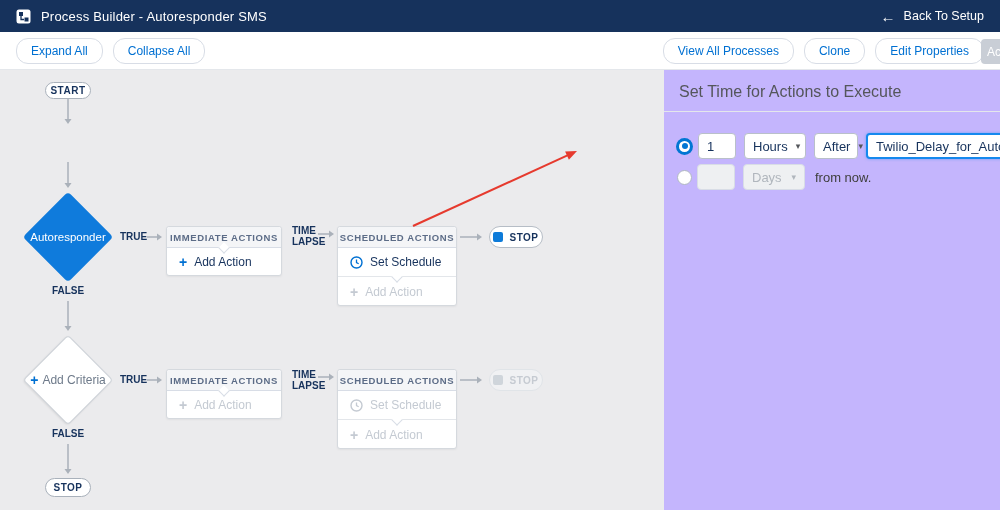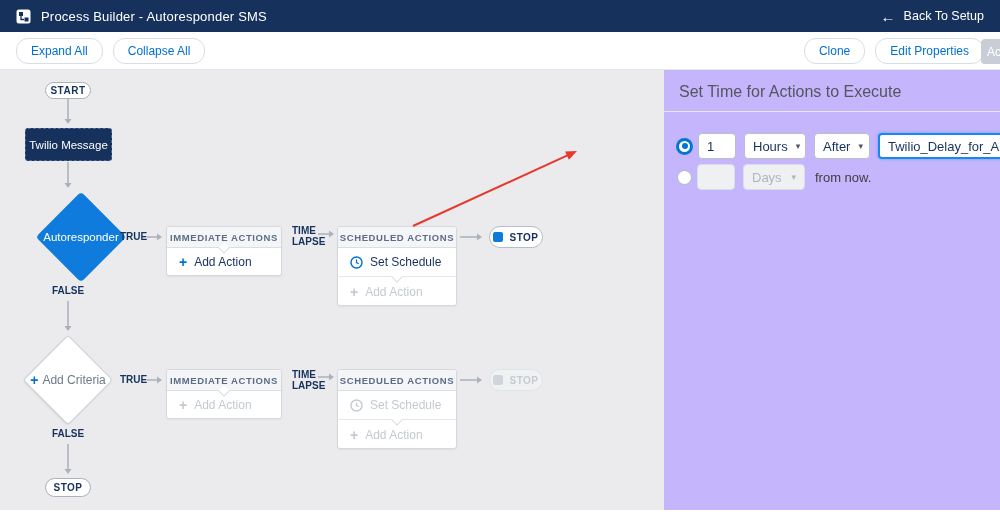--- a/index.html
+++ b/index.html
@@ -94,21 +94,21 @@
     background:#0176d3; border-radius:50%; z-index:1; }
   .ctl-input { width:38px; height:26px; margin-left:5px; border:1px solid #b9c0c9;
     border-radius:4px; font-size:13px; color:#16325c; padding:0 8px;
     font-family:inherit; }
   .ctl-input:disabled { background:#eef0f2; border-color:#d8dde6; }
   .select { height:26px; margin-left:8px; background:#fff; border:1px solid #b9c0c9;
     border-radius:4px; display:flex; align-items:center; font-size:13px;
     color:#16325c; padding:0 8px; cursor:pointer; justify-content:space-between; }
   .select .caret { font-size:9px; color:#54565b; margin-left:8px; }
   .select.w60 { width:62px; }
-  .select.w62 { width:56px; }
+  .select.w62 { width:44px; }
   .select.wide { width:186px; border:2px solid #1589ee;
     box-shadow:0 0 3px rgba(21,137,238,.5); padding-right:0; }
   .select.wide .val { overflow:hidden; white-space:nowrap; max-width:148px; }
   .select.wide .vdiv { width:1px; align-self:stretch; background:#dbe0e6;
     margin-left:6px; }
   .select.wide .caret { margin:0 9px; }
   .select.disabled { background:#eef0f2; color:#b0b6bd; border-color:#d8dde6; }
   .select.disabled .caret { color:#b0b6bd; }
   .fromnow { font-size:13px; color:#3e3e3c; margin-left:10px; }
 </style>
@@ -126,38 +126,36 @@
   <span class="back">
     <span class="arrow">←</span>
     <span>Back To Setup</span>
   </span>
 </div>
 
 <div class="toolbar">
   <button class="btn">Expand All</button>
   <button class="btn">Collapse All</button>
   <div class="spacer"></div>
+  <button class="btn">View All Processes</button>
   <button class="btn">Clone</button>
   <button class="btn">Edit Properties</button>
   <button class="btn-partial">Ac</button>
 </div>
 
 <div class="main">
 
   <div class="canvas">
 
     <div class="pill" style="left:45px;top:12px;width:46px;height:17px;">
       <span>START</span>
     </div>
 
-    <div class="trigger-box">
-      <span>Twilio Message</span>
-    </div>
-
-    <div class="diamond d1" style="left:36px;top:122px;">
+
+    <div class="diamond d1" style="left:23px;top:122px;">
       <div class="shape"></div>
       <div class="dlabel">Autoresponder</div>
     </div>
 
     <div class="flow-label" style="left:120px;top:161px;">TRUE</div>
     <div class="flow-label timelapse" style="left:292px;top:155px;">
       <div>TIME</div>
       <div>LAPSE</div>
     </div>
     <div class="flow-label" style="left:40px;top:215px;width:56px;text-align:center;">FALSE</div>

